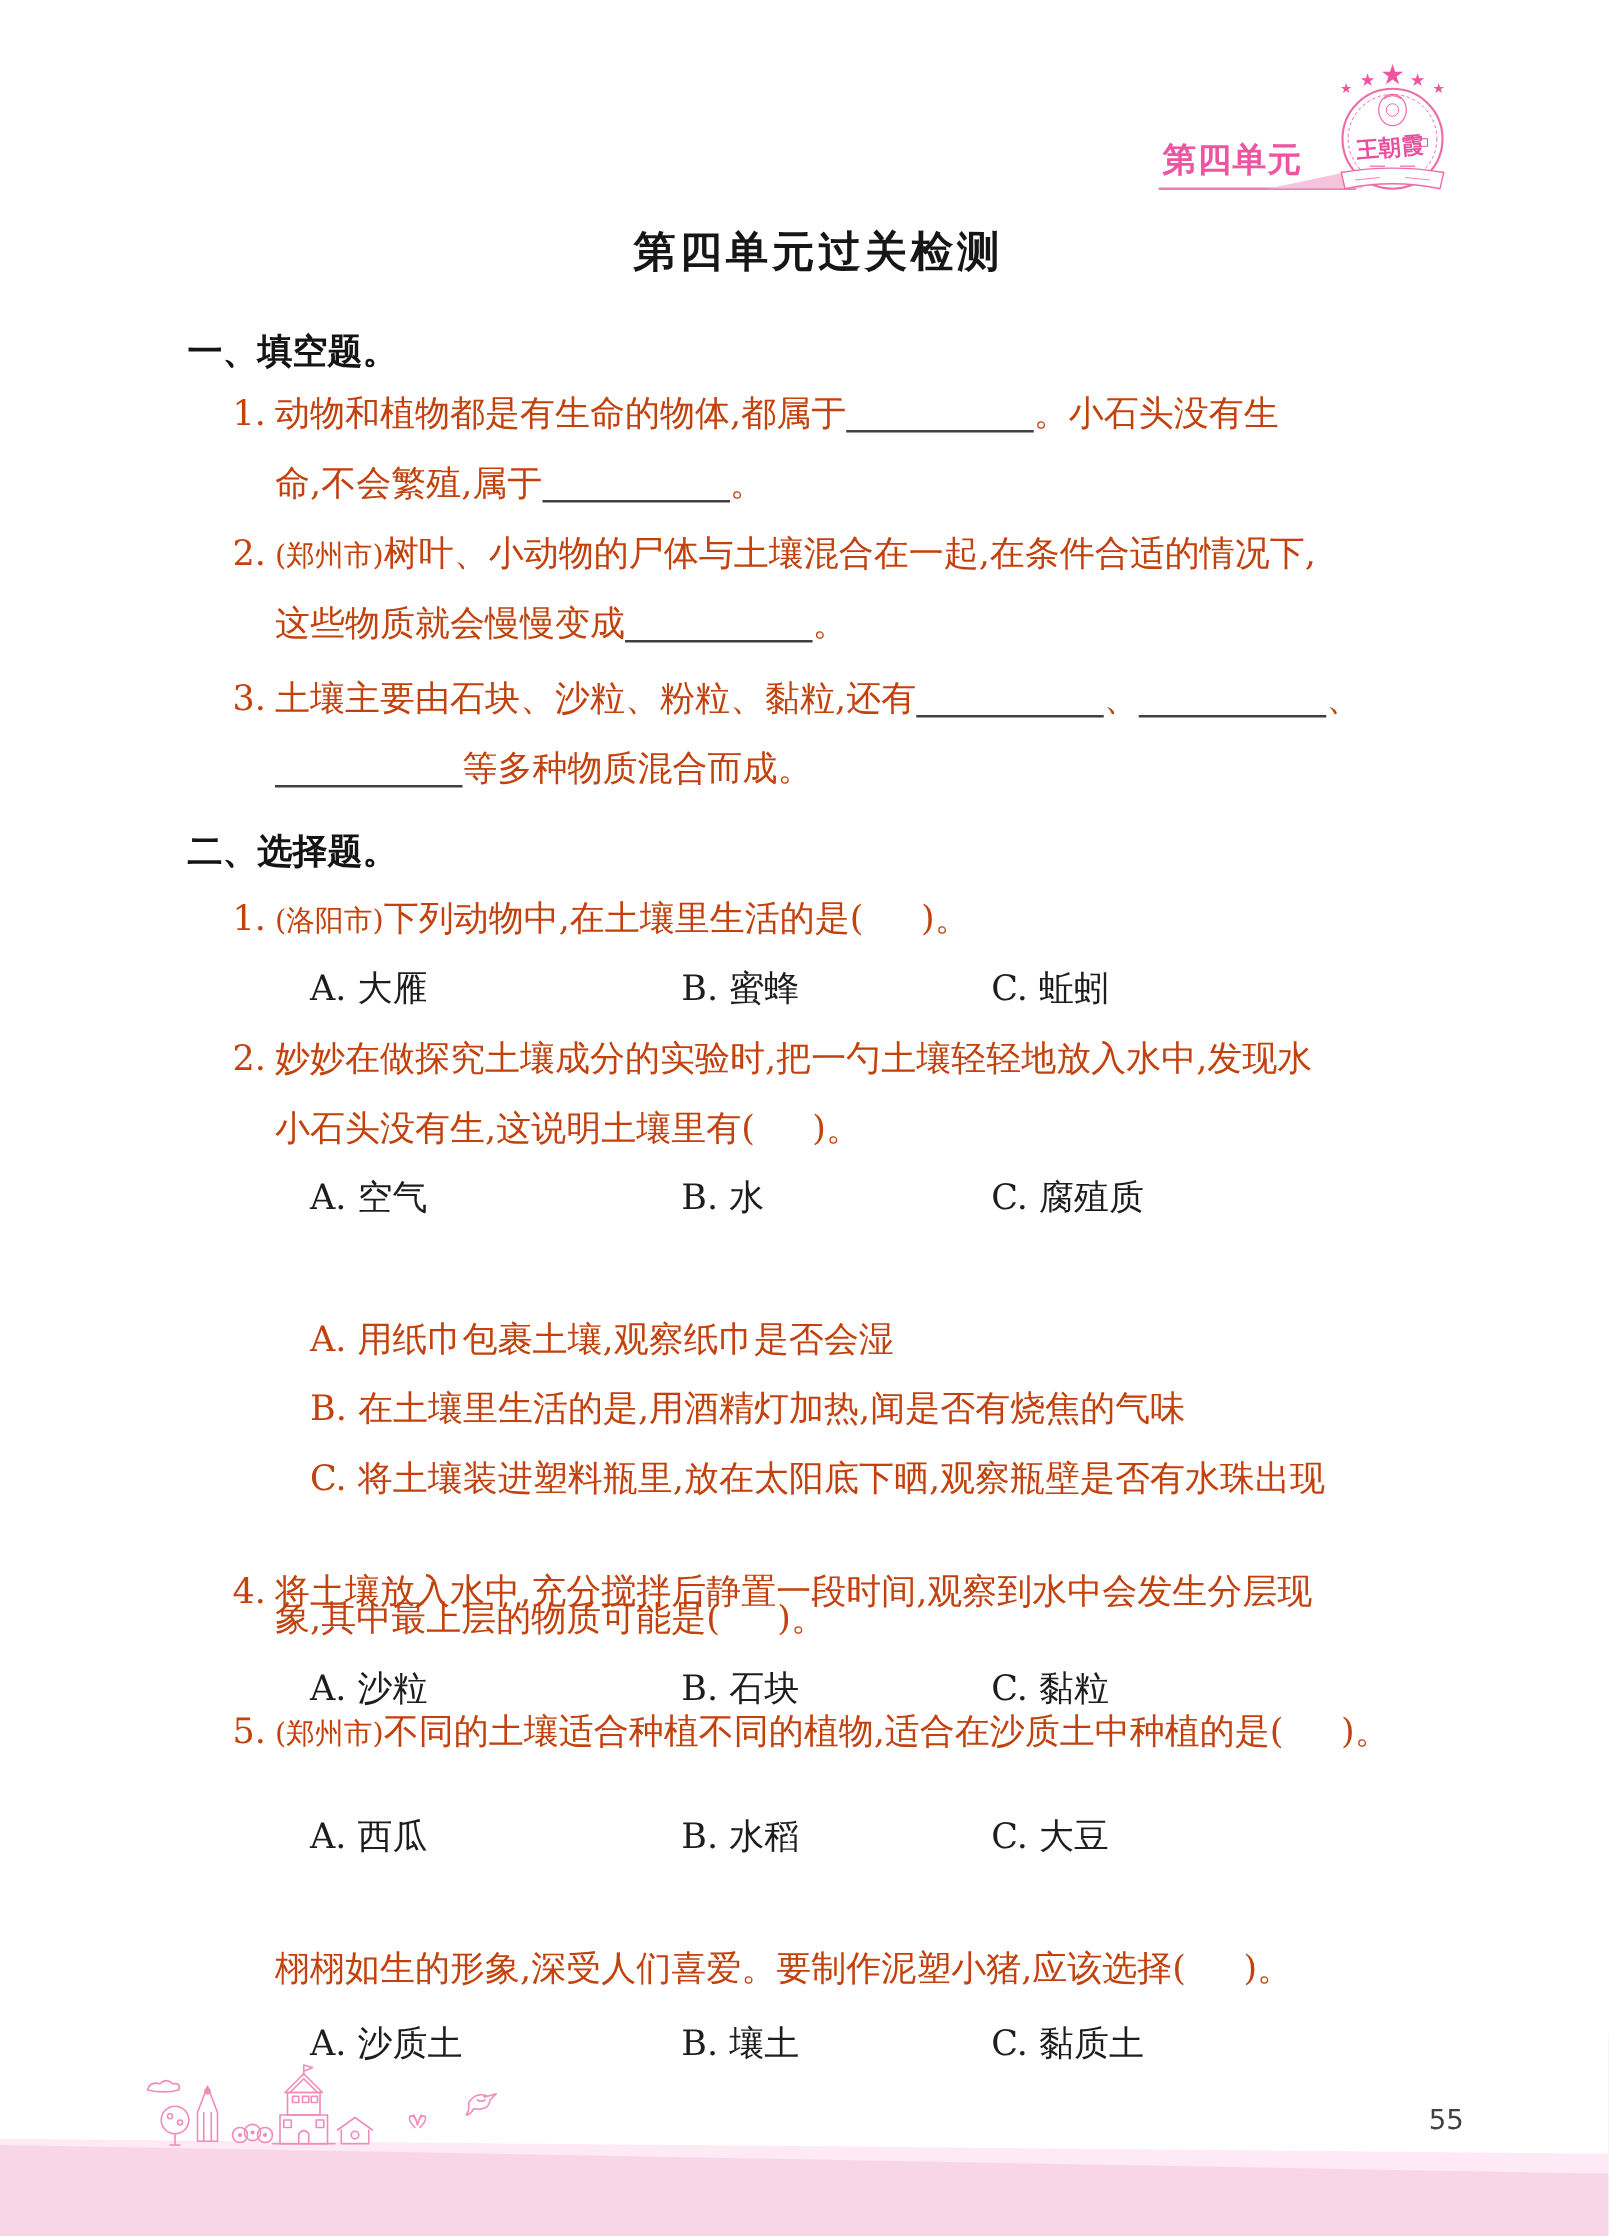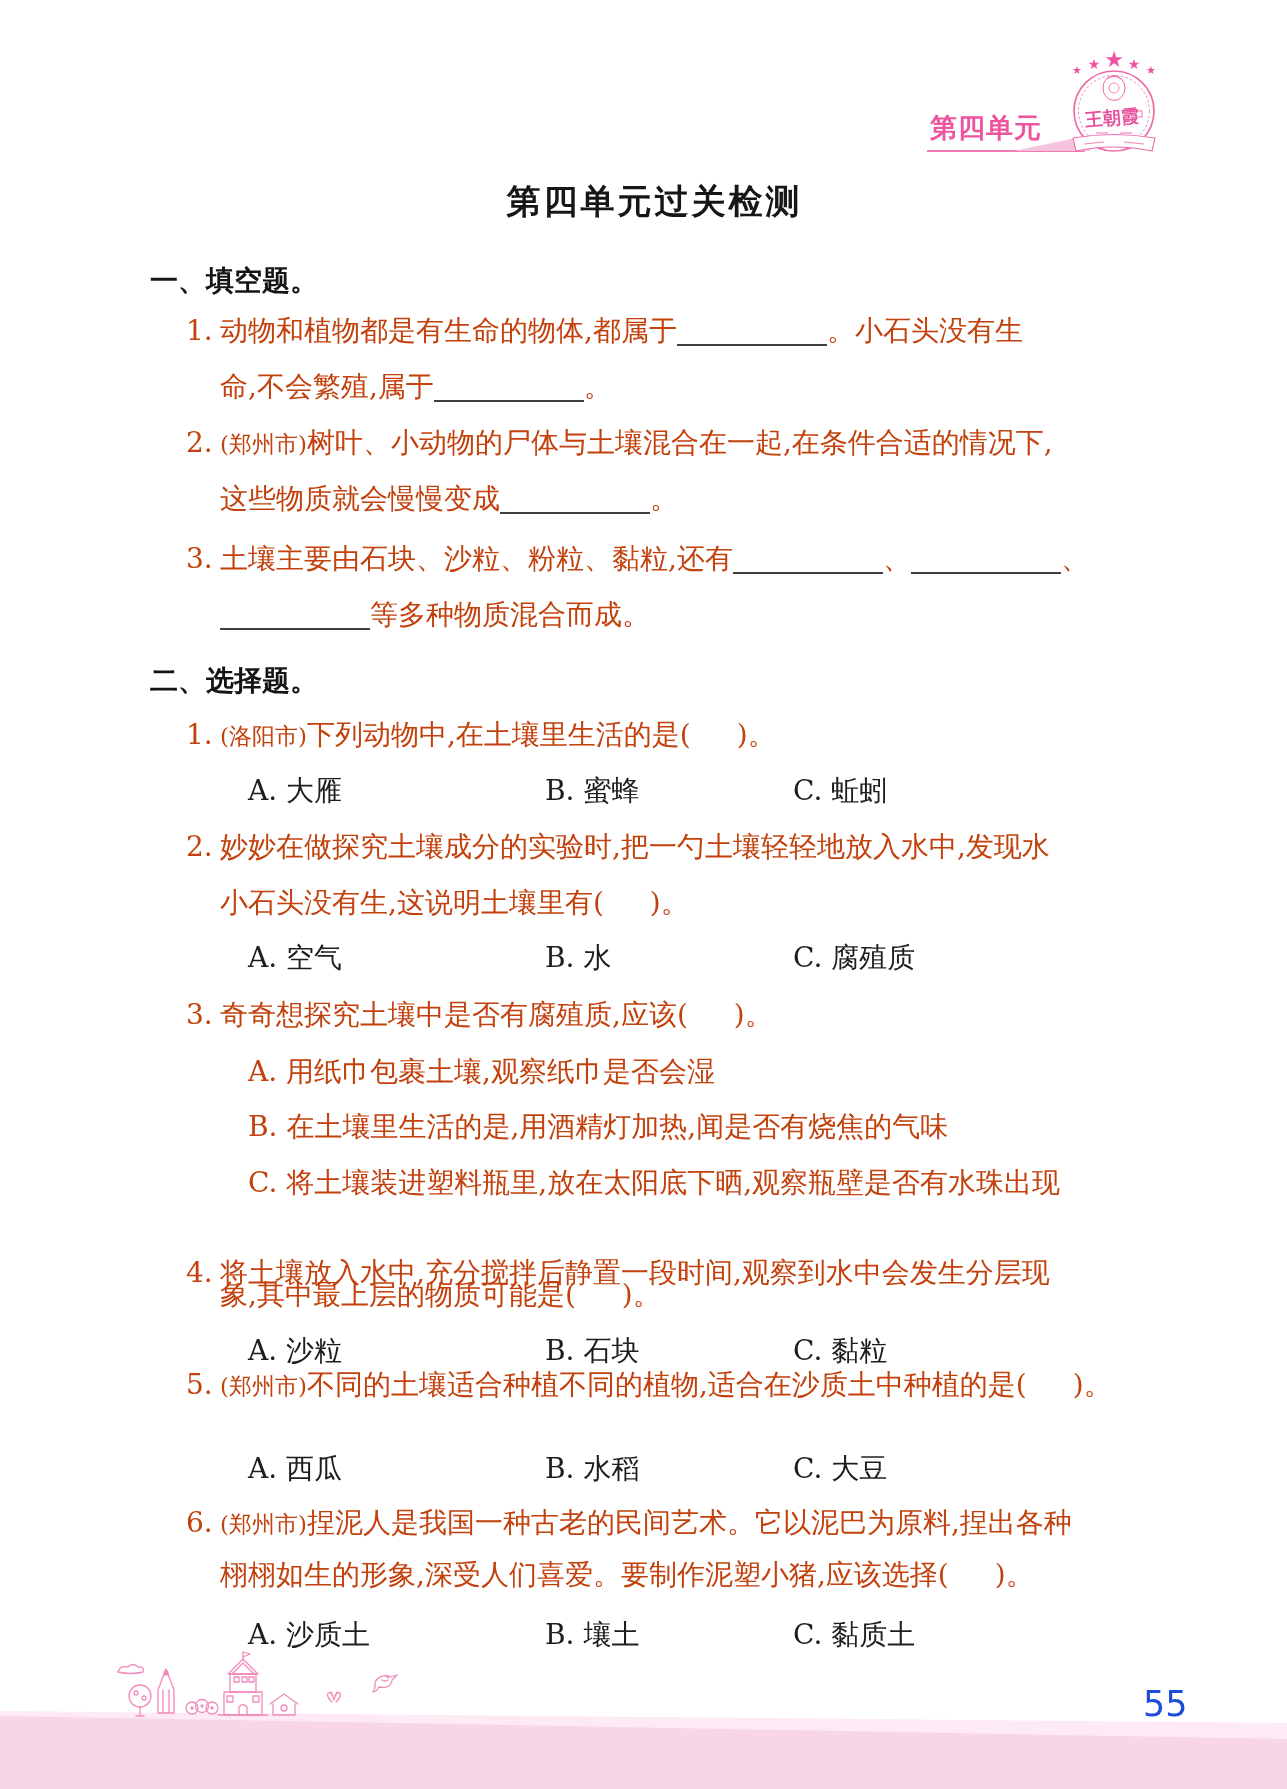--- a/index.html
+++ b/index.html
@@ -35,21 +35,21 @@
   .oA{left:248px;} .oB{left:545px;} .oC{left:793px;}
   .optline{left:248px;}
 
   
   .band{position:absolute;left:0;top:1698px;width:1287px;height:91px;}
   .band-a{background:#fdeaf4;clip-path:polygon(0 13px,100% 25px,100% 100%,0 100%);}
   .band-b{background:#f9d5e8;clip-path:polygon(0 18px,100% 41px,100% 100%,0 100%);}
   .footer-art{position:absolute;left:112px;top:1646px;width:300px;height:74px;}
   .page-number{position:absolute;left:1143px;top:1684px;
        font-family:"DejaVu Sans","Liberation Sans",sans-serif;
-       font-size:35px;color:#1d4ed8;}
+       font-size:22px;color:#404040;}
 </style>
 </head>
 <body>
 
 <div class="page">
 
   <div class="unit-label">第四单元</div>
   <div class="unit-underline"></div>
   <div class="unit-swoosh"></div>
 
@@ -120,23 +120,20 @@
   </div>
   <div class="ln" style="top:886px">
     <span>小石头没有生,这说明土壤里有(</span><span class="pgap"></span><span>)。</span>
   </div>
   <div class="optrow" style="top:941px">
     <span class="oA">A. 空气</span>
     <span class="oB">B. 水</span>
     <span class="oC">C. 腐殖质</span>
   </div>
 
-  <div class="ln numbered" style="top:998px">
-    <span class="num">3.</span><span>奇奇想探究土壤中是否有腐殖质,应该(</span><span class="pgap"></span><span>)。</span>
-  </div>
   <div class="ln optline" style="top:1055px">A. 用纸巾包裹土壤,观察纸巾是否会湿</div>
   <div class="ln optline" style="top:1110px">B. 在土壤里生活的是,用酒精灯加热,闻是否有烧焦的气味</div>
   <div class="ln optline" style="top:1166px">C. 将土壤装进塑料瓶里,放在太阳底下晒,观察瓶壁是否有水珠出现</div>
 
   <div class="ln numbered" style="top:1256px">
     <span class="num">4.</span><span>将土壤放入水中,充分搅拌后静置一段时间,观察到水中会发生分层现</span>
   </div>
   <div class="ln" style="top:1278px">
     <span>象,其中最上层的物质可能是(</span><span class="pgap"></span><span>)。</span>
   </div>
@@ -148,23 +145,20 @@
 
   <div class="ln numbered" style="top:1368px">
     <span class="num">5.</span><span class="cite">(郑州市)</span><span>不同的土壤适合种植不同的植物,适合在沙质土中种植的是(</span><span class="pgap"></span><span>)。</span>
   </div>
   <div class="optrow" style="top:1452px">
     <span class="oA">A. 西瓜</span>
     <span class="oB">B. 水稻</span>
     <span class="oC">C. 大豆</span>
   </div>
 
-  <div class="ln numbered" style="top:1506px">
-    <span class="num">6.</span><span class="cite">(郑州市)</span><span>捏泥人是我国一种古老的民间艺术。它以泥巴为原料,捏出各种</span>
-  </div>
   <div class="ln" style="top:1558px">
     <span>栩栩如生的形象,深受人们喜爱。要制作泥塑小猪,应该选择(</span><span class="pgap"></span><span>)。</span>
   </div>
   <div class="optrow" style="top:1618px">
     <span class="oA">A. 沙质土</span>
     <span class="oB">B. 壤土</span>
     <span class="oC">C. 黏质土</span>
   </div>
 
   <div class="band band-a"></div>

